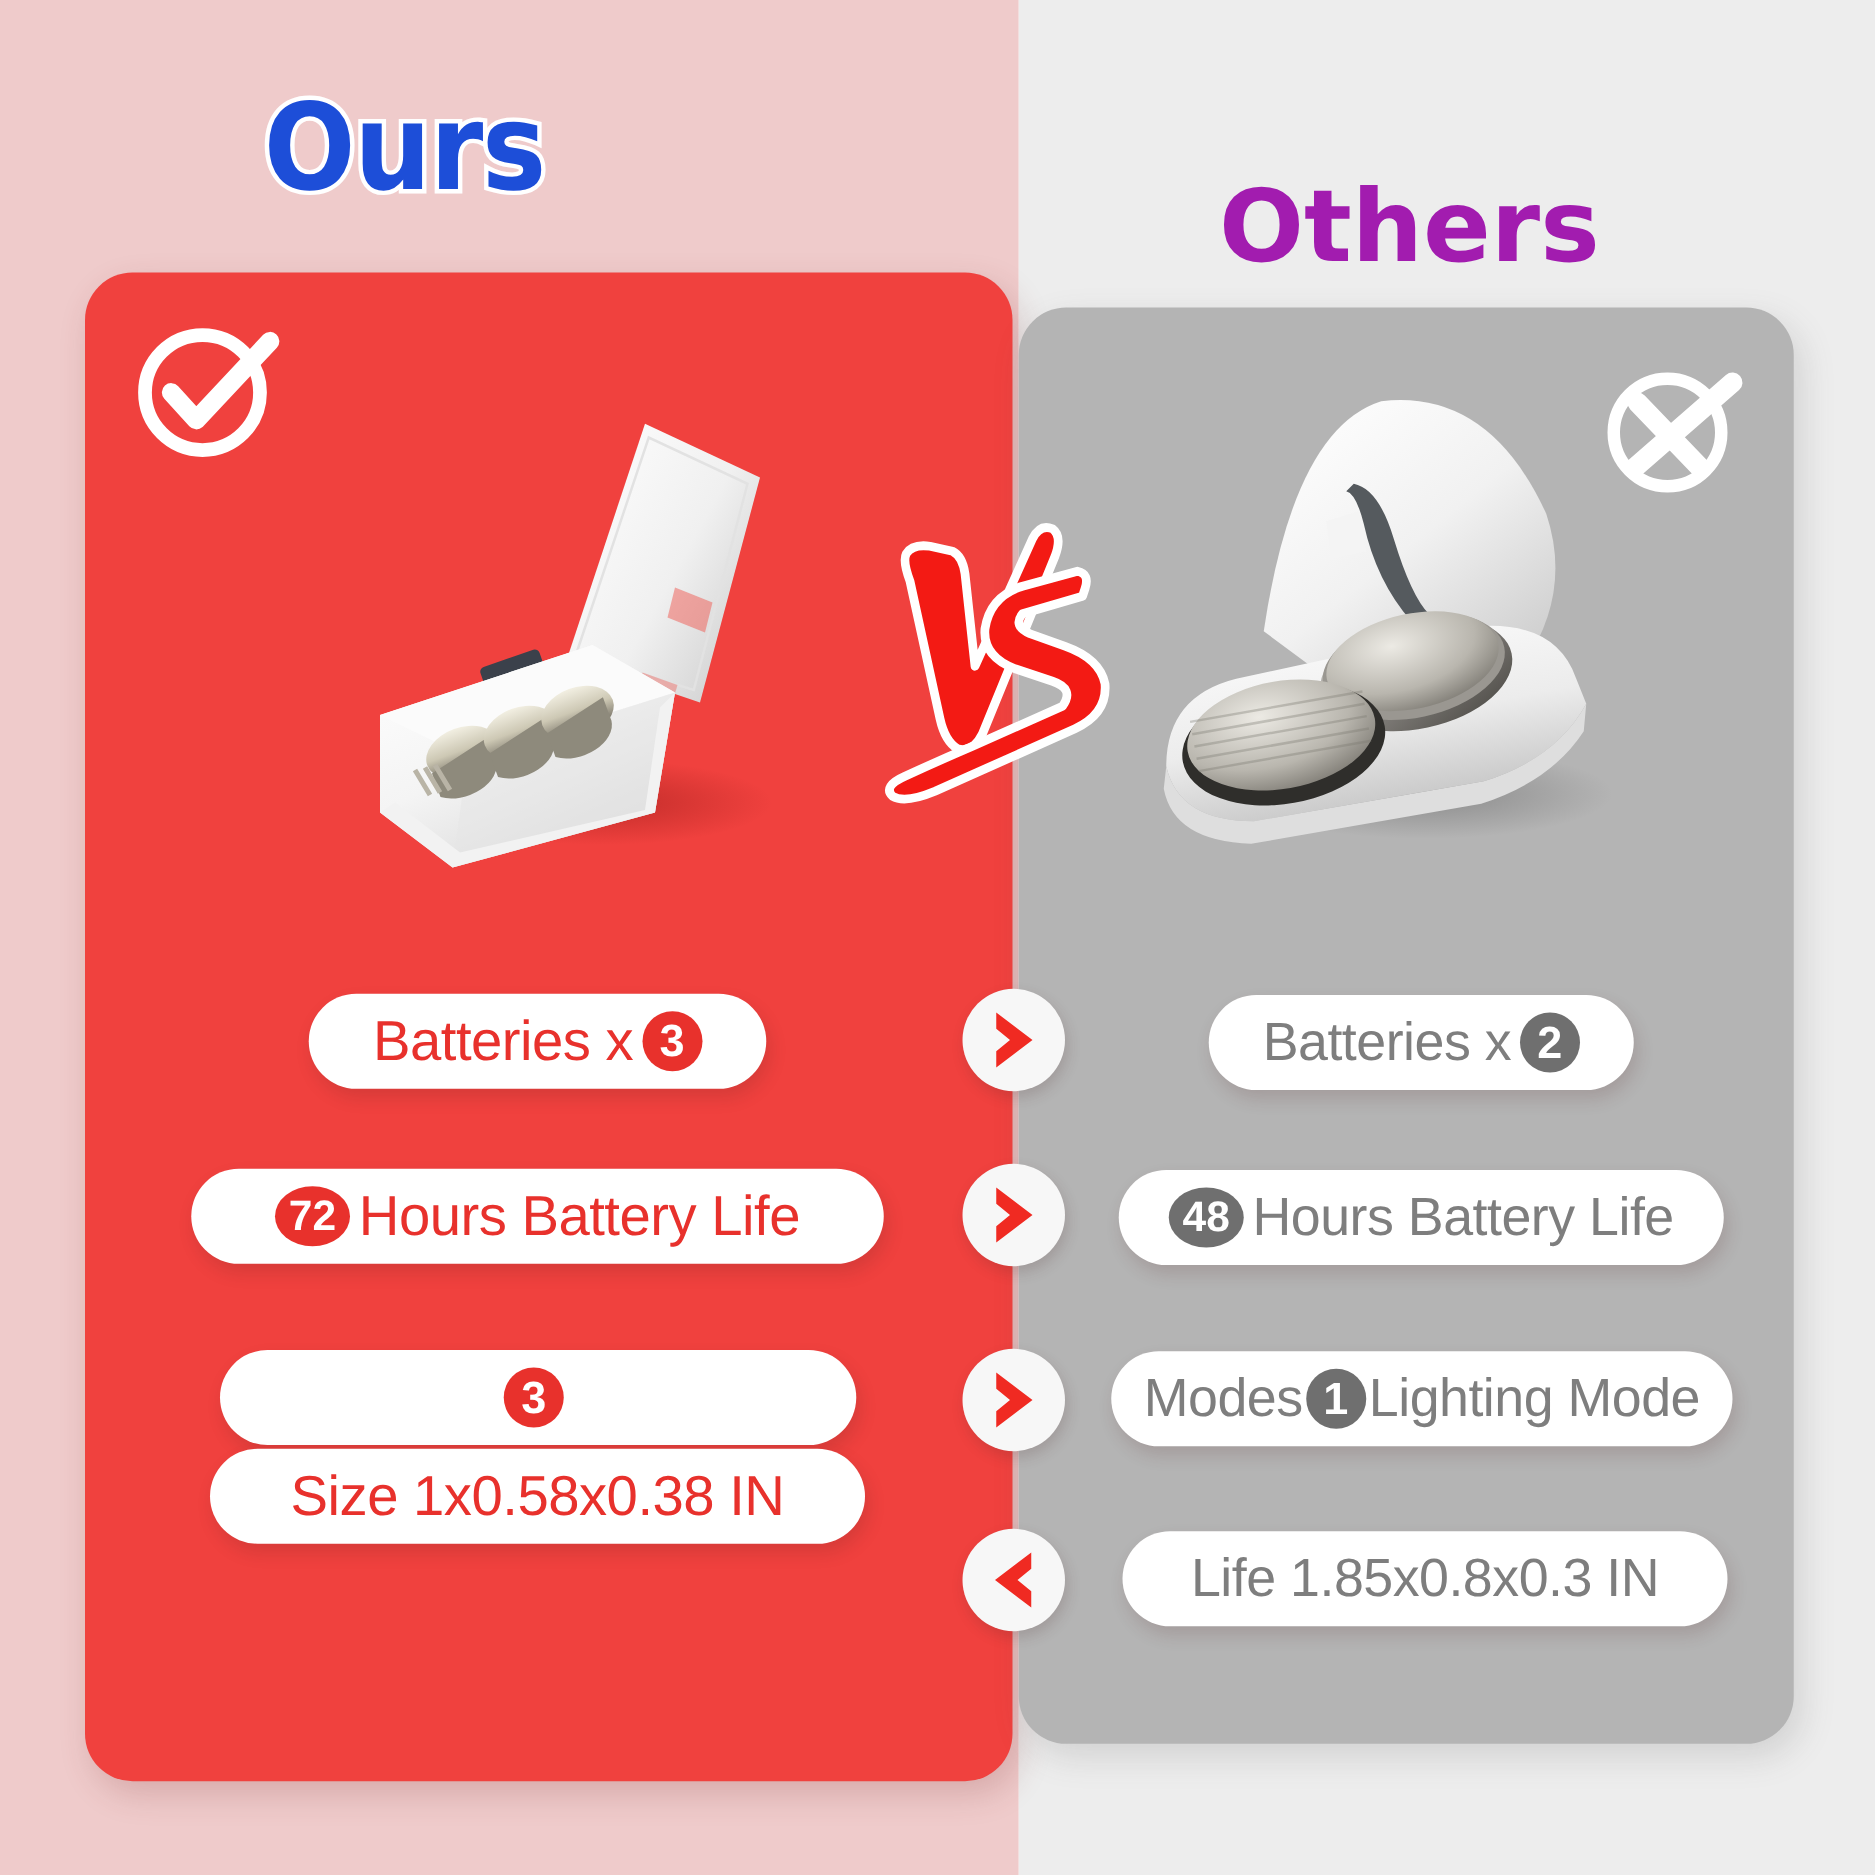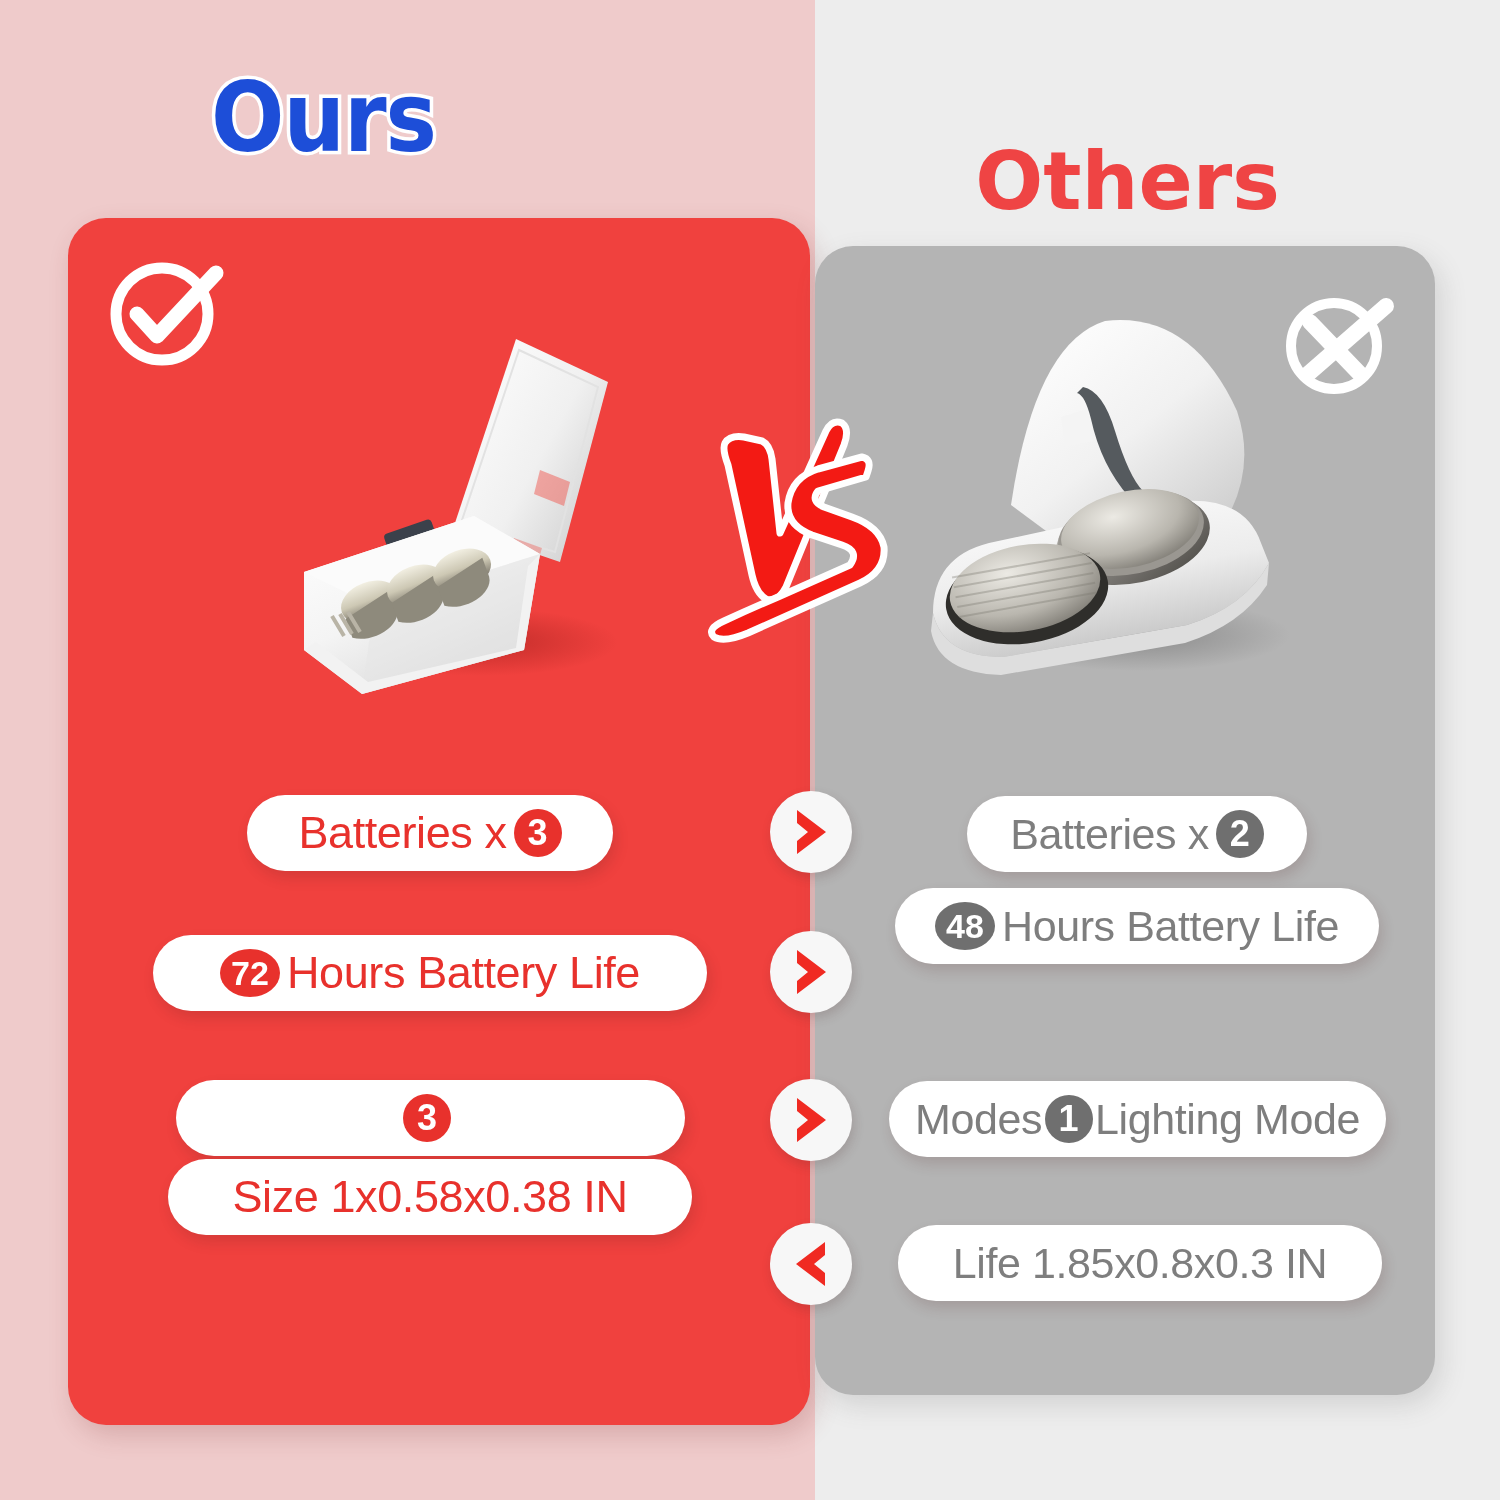--- a/index.html
+++ b/index.html
@@ -45,21 +45,21 @@
     line-height: 1.05;
     font-family: "DejaVu Sans", sans-serif;
   }
   #title-others {
     position: absolute;
     left: 820px; top: 140px;
     width: 615px;
     text-align: center;
     font-size: 80px;
     font-weight: bold;
-    color: #ef4444;
+    color: #a21caf;
     line-height: 1.05;
     font-family: "DejaVu Sans", sans-serif;
   }
 
   
   #card-ours {
     position: absolute;
     left: 68px; top: 218px;
     width: 742px; height: 1207px;
     background: #f0413e;
@@ -352,21 +352,21 @@
   <span class="gap-s"></span>
   <span class="pill-text">Hours Battery Life</span>
 </div>
 
 <div class="op" style="left:770px; top:931px;">
   <svg viewBox="0 0 82 82" width="82" height="82">
     <path d="M27 19 L56 41 L27 63 L27 50 L38 41 L27 32 Z" fill="#f02a22"></path>
   </svg>
 </div>
 
-<div class="pill pill-right" style="left:895px; top:888px; width:484px;text-align:right;">
+<div class="pill pill-right" style="left:895px; top:936px; width:484px;text-align:right;">
   <span class="badge wide">48</span>
   <span class="gap-s"></span>
   <span class="pill-text">Hours Battery Life</span>
 </div>
 
 <div class="pill pill-left" style="left:176px; top:1080px; width:509px;">
   <span class="badge">3</span>
   <span class="gap-s"></span>
 </div>
 

